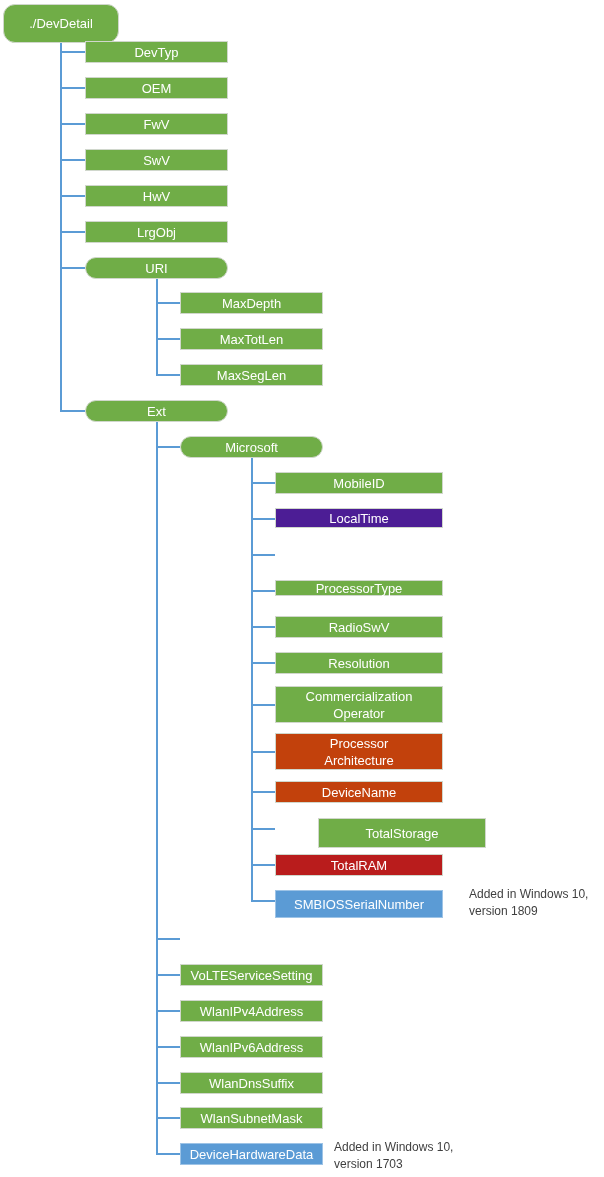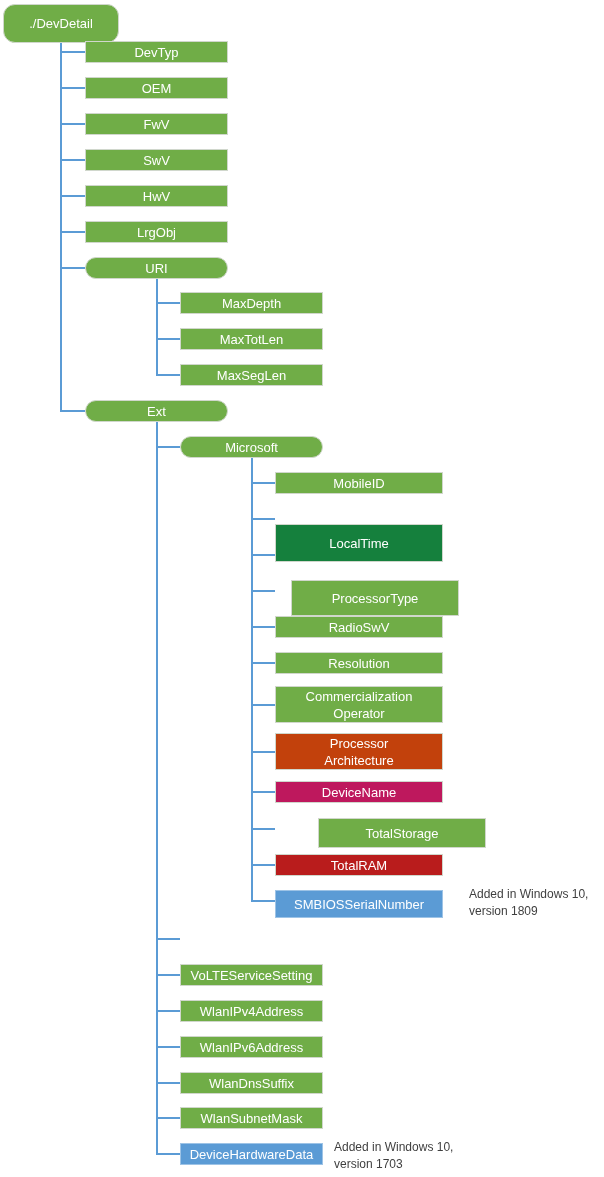--- a/index.html
+++ b/index.html
@@ -55,29 +55,29 @@
     <div class="node rect" style="left: 85px; top: 149px; width: 143px; height: 22px; background: rgb(112, 173, 71); border-color: rgb(208, 215, 204);">SwV</div>
     <div class="node rect" style="left: 85px; top: 185px; width: 143px; height: 22px; background: rgb(112, 173, 71); border-color: rgb(208, 215, 204);">HwV</div>
     <div class="node rect" style="left: 85px; top: 221px; width: 143px; height: 22px; background: rgb(112, 173, 71); border-color: rgb(208, 215, 204);">LrgObj</div>
     <div class="node pill" style="left: 85px; top: 257px; width: 143px; height: 22px; background: rgb(112, 173, 71); border-color: rgb(208, 215, 204);">URI</div>
     <div class="node rect" style="left: 180px; top: 292px; width: 143px; height: 22px; background: rgb(112, 173, 71); border-color: rgb(208, 215, 204);">MaxDepth</div>
     <div class="node rect" style="left: 180px; top: 328px; width: 143px; height: 22px; background: rgb(112, 173, 71); border-color: rgb(208, 215, 204);">MaxTotLen</div>
     <div class="node rect" style="left: 180px; top: 364px; width: 143px; height: 22px; background: rgb(112, 173, 71); border-color: rgb(208, 215, 204);">MaxSegLen</div>
     <div class="node pill" style="left: 85px; top: 400px; width: 143px; height: 22px; background: rgb(112, 173, 71); border-color: rgb(208, 215, 204);">Ext</div>
     <div class="node pill" style="left: 180px; top: 436px; width: 143px; height: 22px; background: rgb(112, 173, 71); border-color: rgb(208, 215, 204);">Microsoft</div>
     <div class="node rect" style="left: 275px; top: 472px; width: 168px; height: 22px; background: rgb(112, 173, 71); border-color: rgb(208, 215, 204);">MobileID</div>
-    <div class="node rect" style="left: 275px; top: 524px; width: 168px; height: 38px; background: #15803d; border-color: rgb(208, 215, 204);">LocalTime</div>
-    <div class="node rect" style="left: 275px; top: 580px; width: 168px; height: 36px; background: rgb(112, 173, 71); border-color: rgb(208, 215, 204); margin-left: 16px;">ProcessorType</div>
+    <div class="node rect" style="left: 275px; top: 508px; width: 168px; height: 20px; background: #4c1d95; border-color: rgb(208, 215, 204);">LocalTime</div>
+    <div class="node rect" style="left: 275px; top: 580px; width: 168px; height: 16px; background: rgb(112, 173, 71); border-color: rgb(208, 215, 204);">ProcessorType</div>
     <div class="node rect" style="left: 275px; top: 616px; width: 168px; height: 22px; background: rgb(112, 173, 71); border-color: rgb(208, 215, 204);">RadioSwV</div>
     <div class="node rect" style="left: 275px; top: 652px; width: 168px; height: 22px; background: rgb(112, 173, 71); border-color: rgb(208, 215, 204);">Resolution</div>
     <div class="node rect" style="left: 275px; top: 686px; width: 168px; height: 37px; background: rgb(112, 173, 71); border-color: rgb(208, 215, 204);">Commercialization
 Operator</div>
     <div class="node rect" style="left: 275px; top: 733px; width: 168px; height: 37px; background: #c2410c; border-color: rgb(208, 215, 204);">Processor
 Architecture</div>
-    <div class="node rect" style="left: 275px; top: 781px; width: 168px; height: 22px; background: #be185d; border-color: rgb(208, 215, 204);">DeviceName</div>
+    <div class="node rect" style="left: 275px; top: 781px; width: 168px; height: 22px; background: #c2410c; border-color: rgb(208, 215, 204);">DeviceName</div>
     <div class="node rect" style="left: 275px; top: 818px; width: 168px; height: 30px; background: rgb(112, 173, 71); border-color: rgb(208, 215, 204); margin-left: 43px;">TotalStorage</div>
     <div class="node rect" style="left: 275px; top: 854px; width: 168px; height: 22px; background: #b91c1c; border-color: rgb(208, 215, 204);">TotalRAM</div>
     <div class="node rect" style="left: 275px; top: 890px; width: 168px; height: 28px; background: rgb(91, 155, 213); border-color: rgb(157, 195, 230);">SMBIOSSerialNumber</div>
     <div class="node rect" style="left: 180px; top: 964px; width: 143px; height: 22px; background: rgb(112, 173, 71); border-color: rgb(208, 215, 204);">VoLTEServiceSetting</div>
     <div class="node rect" style="left: 180px; top: 1000px; width: 143px; height: 22px; background: rgb(112, 173, 71); border-color: rgb(208, 215, 204);">WlanIPv4Address</div>
     <div class="node rect" style="left: 180px; top: 1036px; width: 143px; height: 22px; background: rgb(112, 173, 71); border-color: rgb(208, 215, 204);">WlanIPv6Address</div>
     <div class="node rect" style="left: 180px; top: 1072px; width: 143px; height: 22px; background: rgb(112, 173, 71); border-color: rgb(208, 215, 204);">WlanDnsSuffix</div>
     <div class="node rect" style="left: 180px; top: 1107px; width: 143px; height: 22px; background: rgb(112, 173, 71); border-color: rgb(208, 215, 204);">WlanSubnetMask</div>
     <div class="node rect" style="left: 180px; top: 1143px; width: 143px; height: 22px; background: rgb(91, 155, 213); border-color: rgb(157, 195, 230);">DeviceHardwareData</div>
     <div class="line" style="left: 60px; top: 27px; width: 2px; height: 385px; background: rgb(91, 155, 213);"></div>

